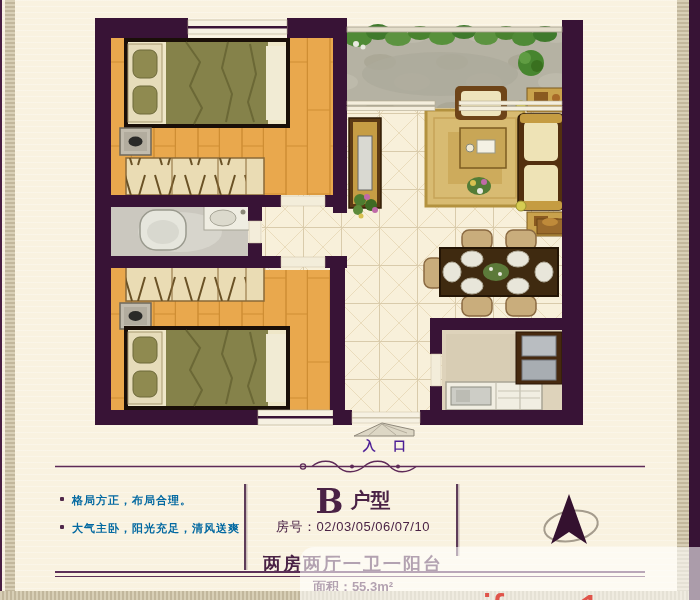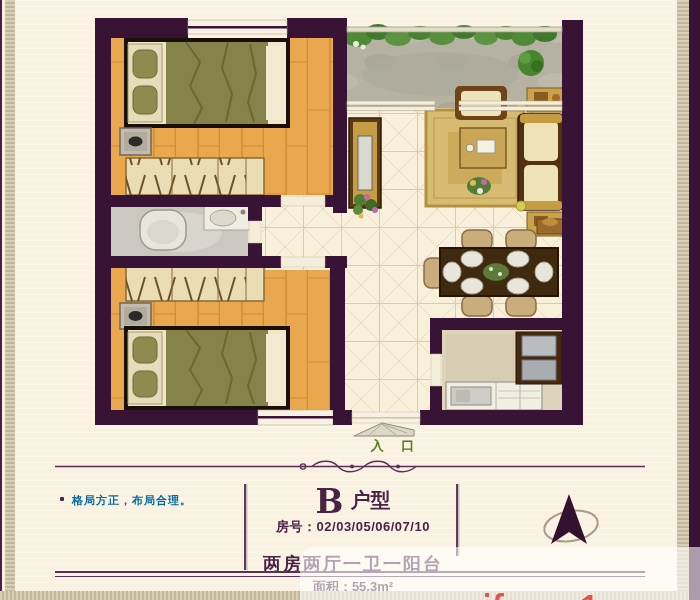--- a/index.html
+++ b/index.html
@@ -11,37 +11,37 @@
   }
   .abs{position:absolute;}
   
   .frame-left-line{left:0;top:0;width:2px;height:600px;background:#4a2044;}
   .strip-v{top:0;width:10px;height:600px;
     background:repeating-linear-gradient(180deg,#d8cfb6 0 2px,#c2b79c 2px 4px);}
   .strip-h{left:0;top:591px;width:689px;height:9px;
     background:repeating-linear-gradient(90deg,#d8cfb6 0 2px,#c2b79c 2px 4px);}
   .frame-right-bar{left:689px;top:0;width:11px;height:600px;background:#371335;}
   
-  .entry-label{left:356px;top:437px;width:80px;text-align:center;
-    font-size:13px;font-weight:bold;letter-spacing:7px;color:#4d7c0f;}
+  .entry-label{left:348px;top:437px;width:80px;text-align:center;
+    font-size:13px;font-weight:bold;letter-spacing:7px;color:#4c1d95;}
   
   .divider-svg{left:0;top:455px;}
   
   .vsep{width:2px;background:#5e3c59;box-shadow:1.5px 0 0 rgba(94,60,89,.3);}
   .vsep1{left:244px;top:484px;height:86px;}
   .vsep2{left:456px;top:484px;height:72px;}
   .bullets{left:60px;top:492px;width:186px;color:#0369a1;}
   .bullet{display:flex;gap:8px;margin-bottom:11px;font-size:11px;font-weight:bold;
     letter-spacing:1px;line-height:1.5;white-space:pre-line;}
   .bullet .dot{flex:none;width:4px;height:4px;background:#50284b;border-radius:1px;margin-top:5px;}
   .center-col{left:250px;top:484px;width:206px;text-align:center;color:#4a2245;}
   .unit-line{height:32px;line-height:32px;}
   .unit-letter{font-family:"DejaVu Serif",serif;font-weight:bold;font-size:33px;vertical-align:bottom;}
   .unit-type{font-size:20px;font-weight:bold;margin-left:7px;vertical-align:baseline;}
-  .room-line{font-size:13px;font-weight:bold;letter-spacing:.5px;margin-top:2px;}
+  .room-line{font-size:13px;font-weight:normal;letter-spacing:.5px;margin-top:2px;}
   .layout-line{font-size:18px;font-weight:bold;letter-spacing:2px;margin-top:16px;}
   .area-line{font-size:13px;font-weight:bold;margin-top:2px;}
   .logo-svg{left:527px;top:490px;}
   .dline{left:55px;top:571px;width:590px;height:3px;
     border-top:2px solid #5c2f57;border-bottom:1px solid #5c2f57;}
   
   .wm-band{left:300px;top:547px;width:400px;height:53px;
     background:rgba(255,255,255,.58);border-radius:14px 0 0 0;z-index:30;}
   .wm-text{position:absolute;right:3px;top:0;height:53px;line-height:56px;
     font-size:46px;color:#e0544a;letter-spacing:-1px;margin-top:36px;}
@@ -302,20 +302,24 @@
 </svg>
 
 <div class="abs vsep vsep1"></div>
 <div class="abs vsep vsep2"></div>
 
 <div class="abs bullets">
   <div class="bullet">
     <span class="dot"></span>
     <span>格局方正，布局合理。</span>
   </div>
+  <div class="bullet">
+    <span class="dot"></span>
+    <span>大气主卧，阳光充足，清风送爽</span>
+  </div>
 </div>
 
 <div class="abs center-col">
   <div class="unit-line">
     <span class="unit-letter">B</span><span class="unit-type">户型</span>
   </div>
   <div class="room-line">房号：02/03/05/06/07/10</div>
   <div class="layout-line">两房两厅一卫一阳台</div>
   <div class="area-line">面积：55.3m²</div>
 </div>

